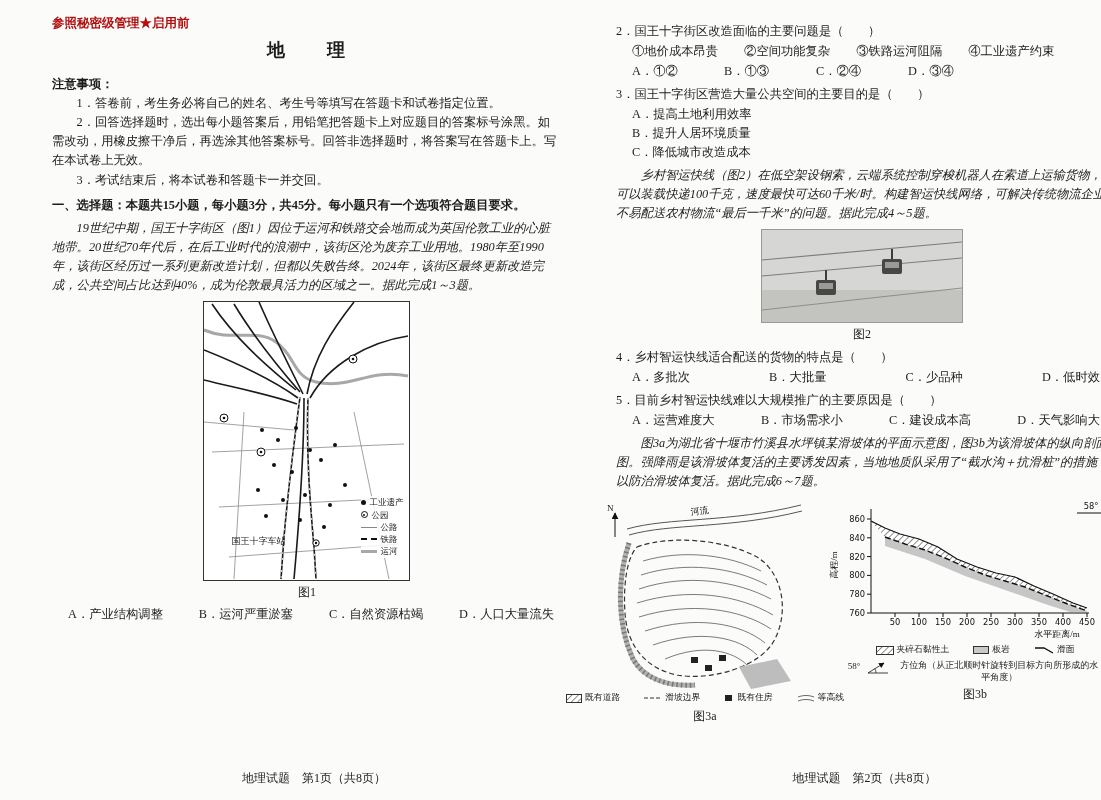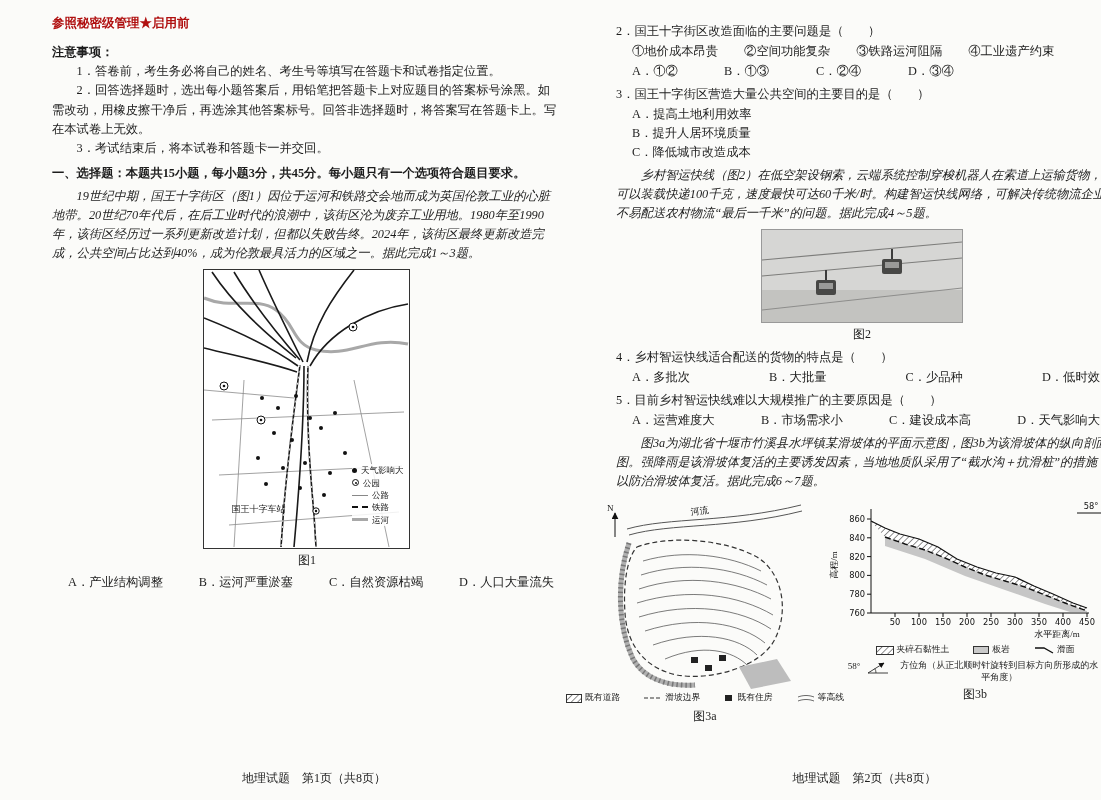--- a/index.html
+++ b/index.html
@@ -86,20 +86,21 @@
     <marker id="arrowhead" viewBox="0 0 10 10" refX="9" refY="5" markerWidth="7" markerHeight="7" orient="auto-start-reverse">
       <path d="M0,0 L10,5 L0,10 z" fill="#111"></path>
     </marker>
   </defs>
 </svg>
 
 <div class="sheet">
 
   <section class="page page-left">
     <div class="security">参照秘密级管理★启用前</div>
+    <h2 class="subject">地　　理</h2>
 
     <div class="notes">
       <p class="bold">注意事项：</p>
       <p class="indent">1．答卷前，考生务必将自己的姓名、考生号等填写在答题卡和试卷指定位置。</p>
       <p class="indent">2．回答选择题时，选出每小题答案后，用铅笔把答题卡上对应题目的答案标号涂黑。如需改动，用橡皮擦干净后，再选涂其他答案标号。回答非选择题时，将答案写在答题卡上。写在本试卷上无效。</p>
       <p class="indent">3．考试结束后，将本试卷和答题卡一并交回。</p>
     </div>
 
     <p class="section">一、选择题：本题共15小题，每小题3分，共45分。每小题只有一个选项符合题目要求。</p>
     <p class="passage">19世纪中期，国王十字街区（图1）因位于运河和铁路交会地而成为英国伦敦工业的心脏地带。20世纪70年代后，在后工业时代的浪潮中，该街区沦为废弃工业用地。1980年至1990年，该街区经历过一系列更新改造计划，但都以失败告终。2024年，该街区最终更新改造完成，公共空间占比达到40%，成为伦敦最具活力的区域之一。据此完成1～3题。</p>
@@ -161,21 +162,21 @@
           </g>
 
           <g>
             <circle cx="112" cy="241" r="3.2" fill="#fff" stroke="#111"></circle>
             <circle cx="112" cy="241" r="1.2" fill="#111"></circle>
           </g>
         </svg>
         <div class="map-legend">
           <div class="row">
               <span class="sym sym-dot"></span>
-              <span>天气影响大</span>
+              <span>工业遗产</span>
             </div>
           <div class="row">
               <span class="sym sym-park"></span>
               <span>公园</span>
             </div>
           <div class="row">
               <span class="sym sym-road"></span>
               <span>公路</span>
             </div>
           <div class="row">

